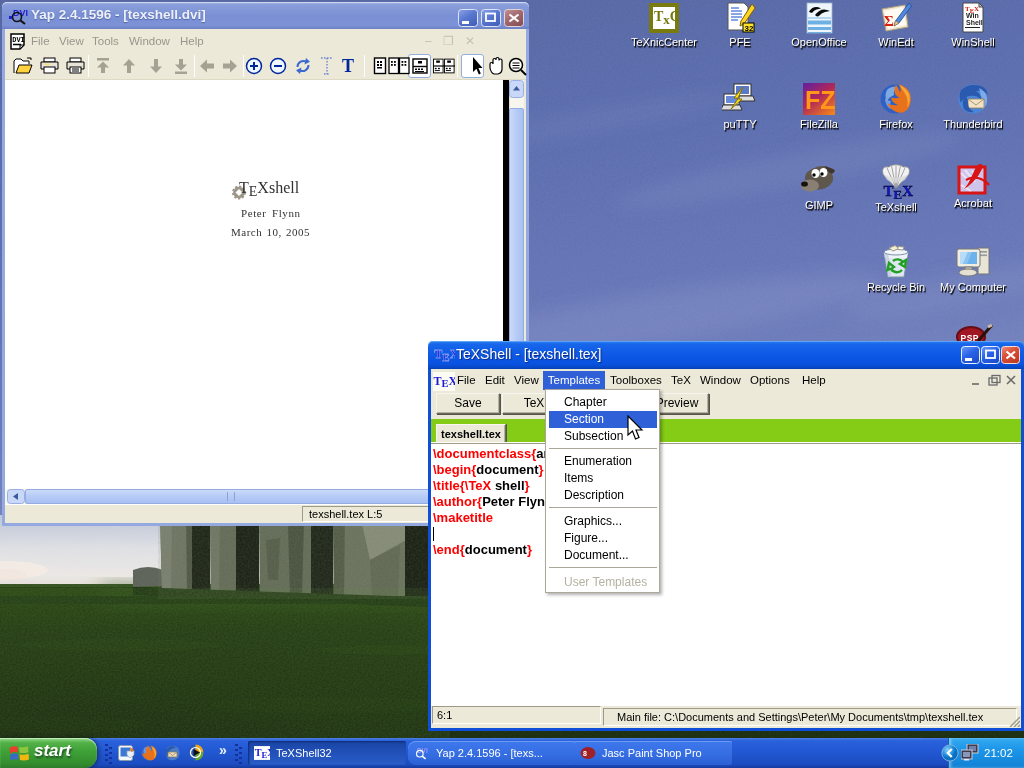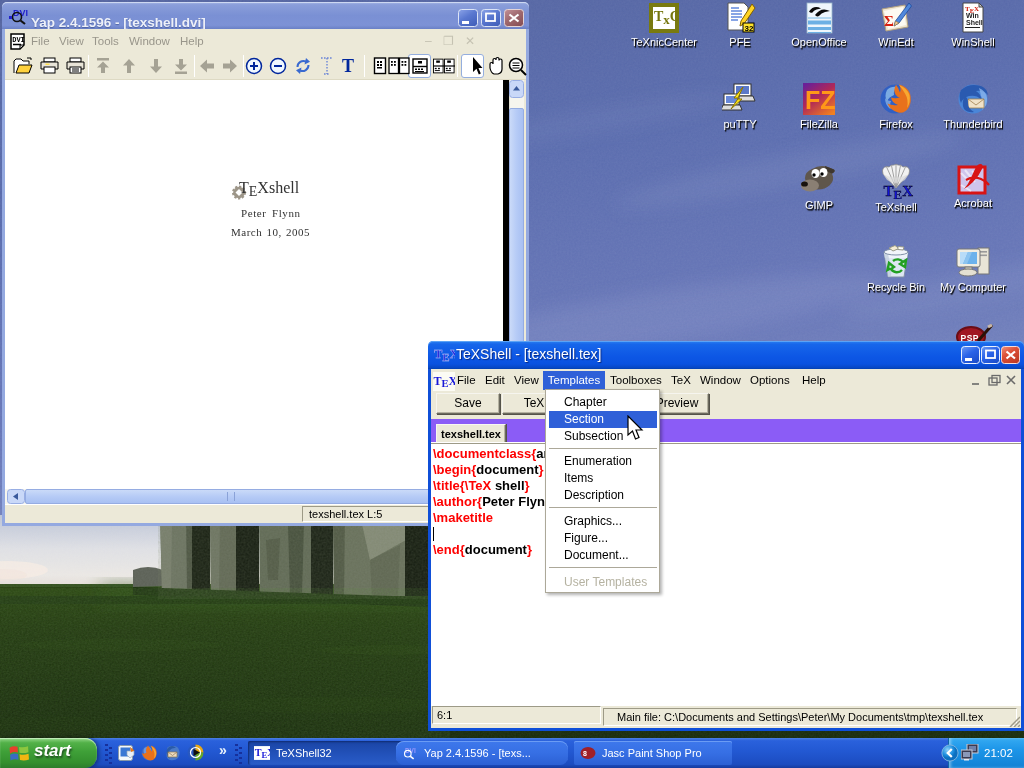--- a/index.html
+++ b/index.html
@@ -296,21 +296,21 @@
 </div>
 
 <div id="yap" class="abs" style="left:2px; top:2px; width:527px; height:524px;">
   <div class="abs" style="left:0;top:0;width:527px;height:27px;border-radius:5px 5px 0 0; background:linear-gradient(#a8b8e6 0%,#8a9eda 10%,#7a90d4 50%,#7d92d6 86%,#6a80c6 100%); box-shadow:inset 0 1px 0 #cdd8f2;">
     <svg class="abs" style="left:7px;top:5px" width="22" height="18" viewBox="0 0 22 18">
       <text x="4" y="9" font-size="9" font-weight="bold" fill="#2222cc" font-family="Liberation Sans">DVI</text>
       <circle cx="8" cy="10" r="4.5" fill="none" stroke="#111" stroke-width="1.6"></circle>
       <line x1="11.5" y1="13.5" x2="16" y2="17" stroke="#111" stroke-width="2.2"></line>
       <rect x="0" y="9" width="3" height="3" fill="#2222cc"></rect>
     </svg>
-    <span class="abs" style="left:29px;top:5px;font-size:13.5px;font-weight:bold;color:#edf0f9;text-shadow:0 1px 1px rgba(40,60,120,0.5);margin-top:8px;">Yap 2.4.1596 - [texshell.dvi]</span>
+    <span class="abs" style="left:29px;top:5px;font-size:13.5px;font-weight:bold;color:#edf0f9;text-shadow:0 1px 1px rgba(40,60,120,0.5);">Yap 2.4.1596 - [texshell.dvi]</span>
     <svg class="abs" style="left:456px;top:7px" width="66" height="19" viewBox="0 0 66 19">
       <defs>
         <linearGradient id="cb" x1="0" y1="0" x2="0.7" y2="1">
               <stop offset="0" stop-color="#8ca4e8"></stop>
               <stop offset="0.5" stop-color="#5a78d0"></stop>
               <stop offset="1" stop-color="#4462bc"></stop>
             </linearGradient>
         <linearGradient id="cr" x1="0" y1="0" x2="0.7" y2="1">
               <stop offset="0" stop-color="#c49298"></stop>
               <stop offset="0.5" stop-color="#a06a70"></stop>
@@ -566,21 +566,21 @@
     </svg>
   </div>
 
   <div class="abs" style="left:3px;top:51px;width:590px;height:27px;background:#ece9d8;">
     <div class="xpbtn" style="left:5px;top:1px;">Save</div>
     <div class="xpbtn" style="left:71px;top:1px;">TeX</div>
     <div class="xpbtn" style="left:145px;top:1px;">Bibtex</div>
     <div class="xpbtn" style="left:214px;top:1px;">Preview</div>
   </div>
 
-  <div class="abs" style="left:3px;top:78px;width:590px;height:24px;background:#8b5cf6;">
+  <div class="abs" style="left:3px;top:78px;width:590px;height:24px;background:#84cc16;">
     <div class="abs" style="left:5px;top:5px;width:70px;height:19px;background:#ece9d8;border:1px solid #f8f7f1;border-right-color:#6c6a5e;border-bottom:0;box-shadow:inset -1px 0 0 #b5b2a1, 1px 0 0 #55534a;font-size:11px;font-weight:bold;text-align:center;line-height:18px;">texshell.tex</div>
     <div class="abs" style="left:0px;top:23px;width:590px;height:1px;background:#fff;"></div>
   </div>
 
   <div class="abs" style="left:3px;top:102px;width:590px;height:263px;background:#fff;border-top:1px solid #9d9a87;font-size:13px;font-weight:bold;line-height:16px;color:#000;">
     <div class="abs" style="left:2px;top:2px;white-space:pre;"><span style="color:#fe0000;">\documentclass{</span>article<span style="color:#fe0000;">}</span><br><span style="color:#fe0000;">\begin{</span>document<span style="color:#fe0000;">}</span><br><span style="color:#fe0000;">\title{\TeX</span> shell<span style="color:#fe0000;">}</span><br><span style="color:#fe0000;">\author{</span>Peter Flynn<span style="color:#fe0000;">}</span><br><span style="color:#fe0000;">\maketitle</span><br> <br><span style="color:#fe0000;">\end{</span>document<span style="color:#fe0000;">}</span></div>
     <div class="abs" style="left:2px;top:83px;width:1px;height:14px;background:#000;"></div>
   </div>
 
   <div class="abs" style="left:3px;top:365px;width:590px;height:22px;background:#ece9d8;font-size:11px;color:#000;">
@@ -660,21 +660,21 @@
     <div class="abs" style="left:235px;top:6px;width:3px;height:18px;background:repeating-linear-gradient(#16309c 0 2px, transparent 2px 5px);"></div>
     <div class="abs" style="left:239px;top:9px;width:3px;height:18px;background:repeating-linear-gradient(#16309c 0 2px, transparent 2px 5px);"></div>
   </div>
   <div class="abs" style="left:248px;top:3px;width:158px;height:24px;border-radius:2px;background:linear-gradient(#1a44a4,#2353bc 60%,#2a5cc8);box-shadow:inset 1px 1px 2px #102a70;color:#fff;font-size:11px;line-height:24px;">
     <svg class="abs" style="left:6px;top:4px" width="16" height="16" viewBox="0 0 22 19">
           <rect width="22" height="19" fill="#fff"></rect>
           <text x="1" y="13" font-size="14" font-weight="bold" fill="#1818d8" font-family="Liberation Serif">T<tspan dy="3" font-size="12">E</tspan><tspan dy="-3">X</tspan></text>
         </svg>
     <span style="margin-left:28px;">TeXShell32</span>
   </div>
-  <div class="abs" style="left:396px;top:3px;width:172px;height:24px;border-radius:8px;background:linear-gradient(#3e78ec,#366fe4 50%,#2c60d4);box-shadow:inset 0 1px 0 #6b9cf4;color:#fff;font-size:11px;line-height:24px;">
+  <div class="abs" style="left:408px;top:3px;width:172px;height:24px;border-radius:8px;background:linear-gradient(#3e78ec,#366fe4 50%,#2c60d4);box-shadow:inset 0 1px 0 #6b9cf4;color:#fff;font-size:11px;line-height:24px;">
     <svg class="abs" style="left:6px;top:4px" width="16" height="16" viewBox="0 0 22 18">
           <text x="4" y="9" font-size="9" font-weight="bold" fill="#9999ff" font-family="Liberation Sans">DVI</text>
           <circle cx="8" cy="10" r="4.5" fill="none" stroke="#fff" stroke-width="1.6"></circle>
           <line x1="11.5" y1="13.5" x2="16" y2="17" stroke="#fff" stroke-width="2.2"></line>
         </svg>
     <span style="margin-left:28px;">Yap 2.4.1596 - [texs...</span>
   </div>
   <div class="abs" style="left:574px;top:3px;width:158px;height:24px;border-radius:2px;background:linear-gradient(#3e78ec,#366fe4 50%,#2c60d4);box-shadow:inset 0 1px 0 #6b9cf4;color:#fff;font-size:11px;line-height:24px;">
     <svg class="abs" style="left:6px;top:4px" width="16" height="16" viewBox="0 0 16 16">
           <ellipse cx="8" cy="8" rx="7.5" ry="6" fill="#a02028"></ellipse>

